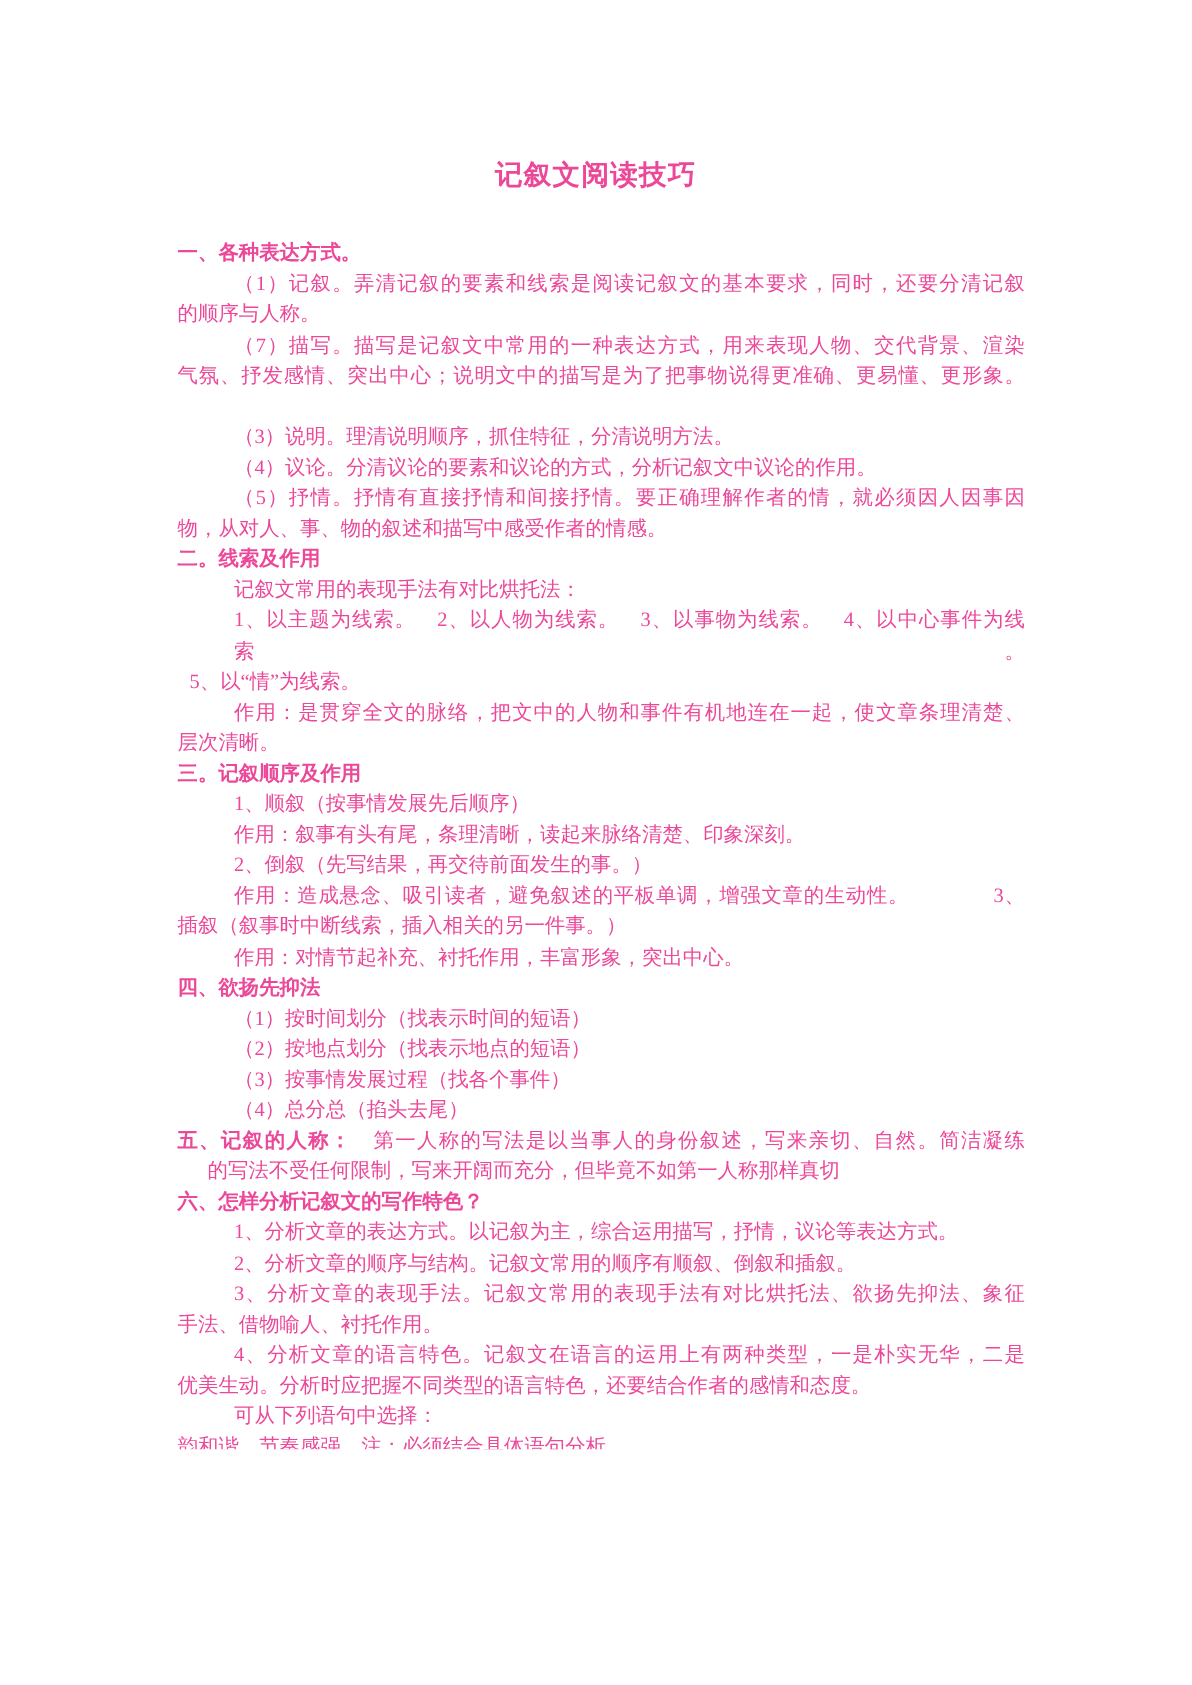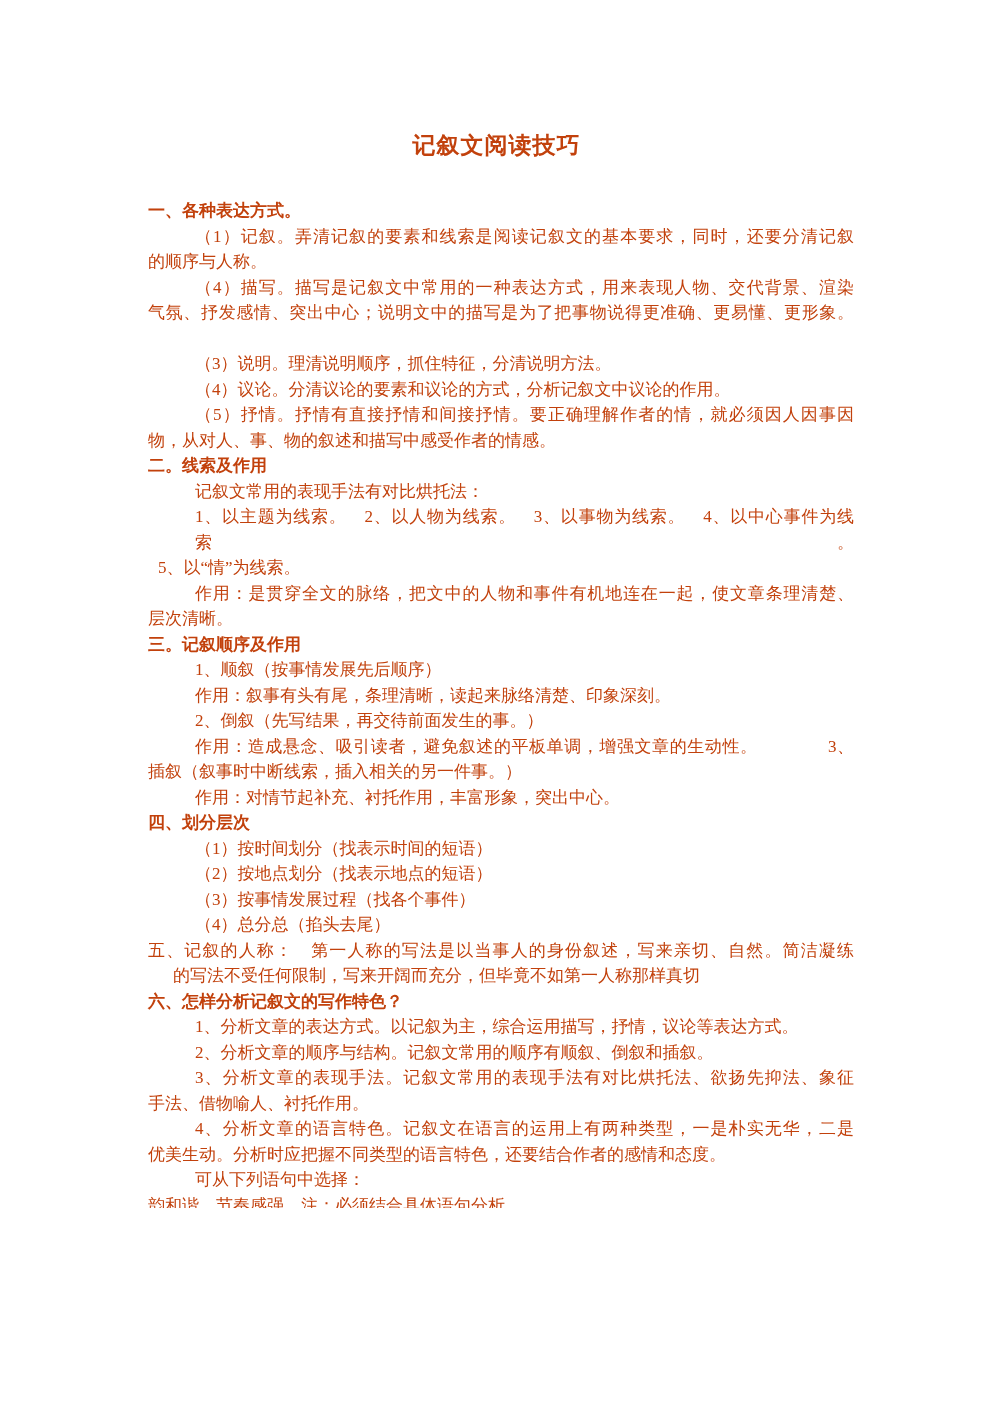--- a/index.html
+++ b/index.html
@@ -1,21 +1,21 @@
 <!DOCTYPE html>
 <html lang="zh"><head>
 <meta charset="utf-8">
 <style>
   html, body { margin: 0; padding: 0; background: #ffffff; }
   .page {
     position: relative;
     width: 993px;
     height: 1208px;
     background: #ffffff;
-    color: #c2410c;
+    color: #ec4899;
     font-family: "Liberation Serif", "DejaVu Serif", serif;
     overflow: hidden;
   }
   .doc-title {
     position: absolute;
     top: 130px;
     left: 0;
     width: 100%;
     text-align: center;
     font-size: 23px;
@@ -30,62 +30,62 @@
     font-size: 17px;
     line-height: 25.5px;
     text-align: left;
   }
   .line { min-height: 25.5px; }
   .line.bold { font-weight: 700; }
   .line.first { padding-left: 47px; }
   .line.s10 { padding-left: 10px; }
   .line.s25 { padding-left: 25px; }
   .line.fill { text-align: justify; text-align-last: justify; }
-  .line .seg-bold { font-weight: 400; }
+  .line .seg-bold { font-weight: 700; }
   .blank-line { height: 25.5px; }
   .page-number {
     position: absolute;
     top: 1298px;
     left: 0;
     width: 100%;
     text-align: center;
     font-size: 16px;
   }
 </style>
 </head>
 <body>
 
 <div class="page">
   <div class="doc-title">记叙文阅读技巧</div>
 
   <div class="content" id="doc-content">
       <div class="line bold">一、各种表达方式。</div>
       <div class="line first fill">（1）记叙。弄清记叙的要素和线索是阅读记叙文的基本要求，同时，还要分清记叙</div>
       <div class="line">的顺序与人称。</div>
-      <div class="line first fill">（4）描写。描写是记叙文中常用的一种表达方式，用来表现人物、交代背景、渲染</div>
+      <div class="line first fill">（7）描写。描写是记叙文中常用的一种表达方式，用来表现人物、交代背景、渲染</div>
       <div class="line fill">气氛、抒发感情、突出中心；说明文中的描写是为了把事物说得更准确、更易懂、更形象。</div>
       <div class="blank-line"></div>
       <div class="line first">（3）说明。理清说明顺序，抓住特征，分清说明方法。</div>
       <div class="line first">（4）议论。分清议论的要素和议论的方式，分析记叙文中议论的作用。</div>
       <div class="line first fill">（5）抒情。抒情有直接抒情和间接抒情。要正确理解作者的情，就必须因人因事因</div>
       <div class="line">物，从对人、事、物的叙述和描写中感受作者的情感。</div>
       <div class="line bold">二。线索及作用</div>
       <div class="line first">记叙文常用的表现手法有对比烘托法：</div>
       <div class="line first fill">1、以主题为线索。　2、以人物为线索。　3、以事物为线索。　4、以中心事件为线索。</div>
       <div class="line s10">5、以“情”为线索。</div>
       <div class="line first fill">作用：是贯穿全文的脉络，把文中的人物和事件有机地连在一起，使文章条理清楚、</div>
       <div class="line">层次清晰。</div>
       <div class="line bold">三。记叙顺序及作用</div>
       <div class="line first">1、顺叙（按事情发展先后顺序）</div>
       <div class="line first">作用：叙事有头有尾，条理清晰，读起来脉络清楚、印象深刻。</div>
       <div class="line first">2、倒叙（先写结果，再交待前面发生的事。）</div>
       <div class="line first fill">作用：造成悬念、吸引读者，避免叙述的平板单调，增强文章的生动性。　　　　3、</div>
       <div class="line">插叙（叙事时中断线索，插入相关的另一件事。）</div>
       <div class="line first">作用：对情节起补充、衬托作用，丰富形象，突出中心。</div>
-      <div class="line bold">四、划分层次</div>
+      <div class="line bold">四、欲扬先抑法</div>
       <div class="line first">（1）按时间划分（找表示时间的短语）</div>
       <div class="line first">（2）按地点划分（找表示地点的短语）</div>
       <div class="line first">（3）按事情发展过程（找各个事件）</div>
       <div class="line first">（4）总分总（掐头去尾）</div>
       <div class="line fill"><span class="seg-bold">五、记叙的人称：</span><span class="seg">　第一人称的写法是以当事人的身份叙述，写来亲切、自然。简洁凝练</span></div>
       <div class="line s25">的写法不受任何限制，写来开阔而充分，但毕竟不如第一人称那样真切</div>
       <div class="line bold">六、怎样分析记叙文的写作特色？</div>
       <div class="line first">1、分析文章的表达方式。以记叙为主，综合运用描写，抒情，议论等表达方式。</div>
       <div class="line first">2、分析文章的顺序与结构。记叙文常用的顺序有顺叙、倒叙和插叙。</div>
       <div class="line first fill">3、分析文章的表现手法。记叙文常用的表现手法有对比烘托法、欲扬先抑法、象征</div>

